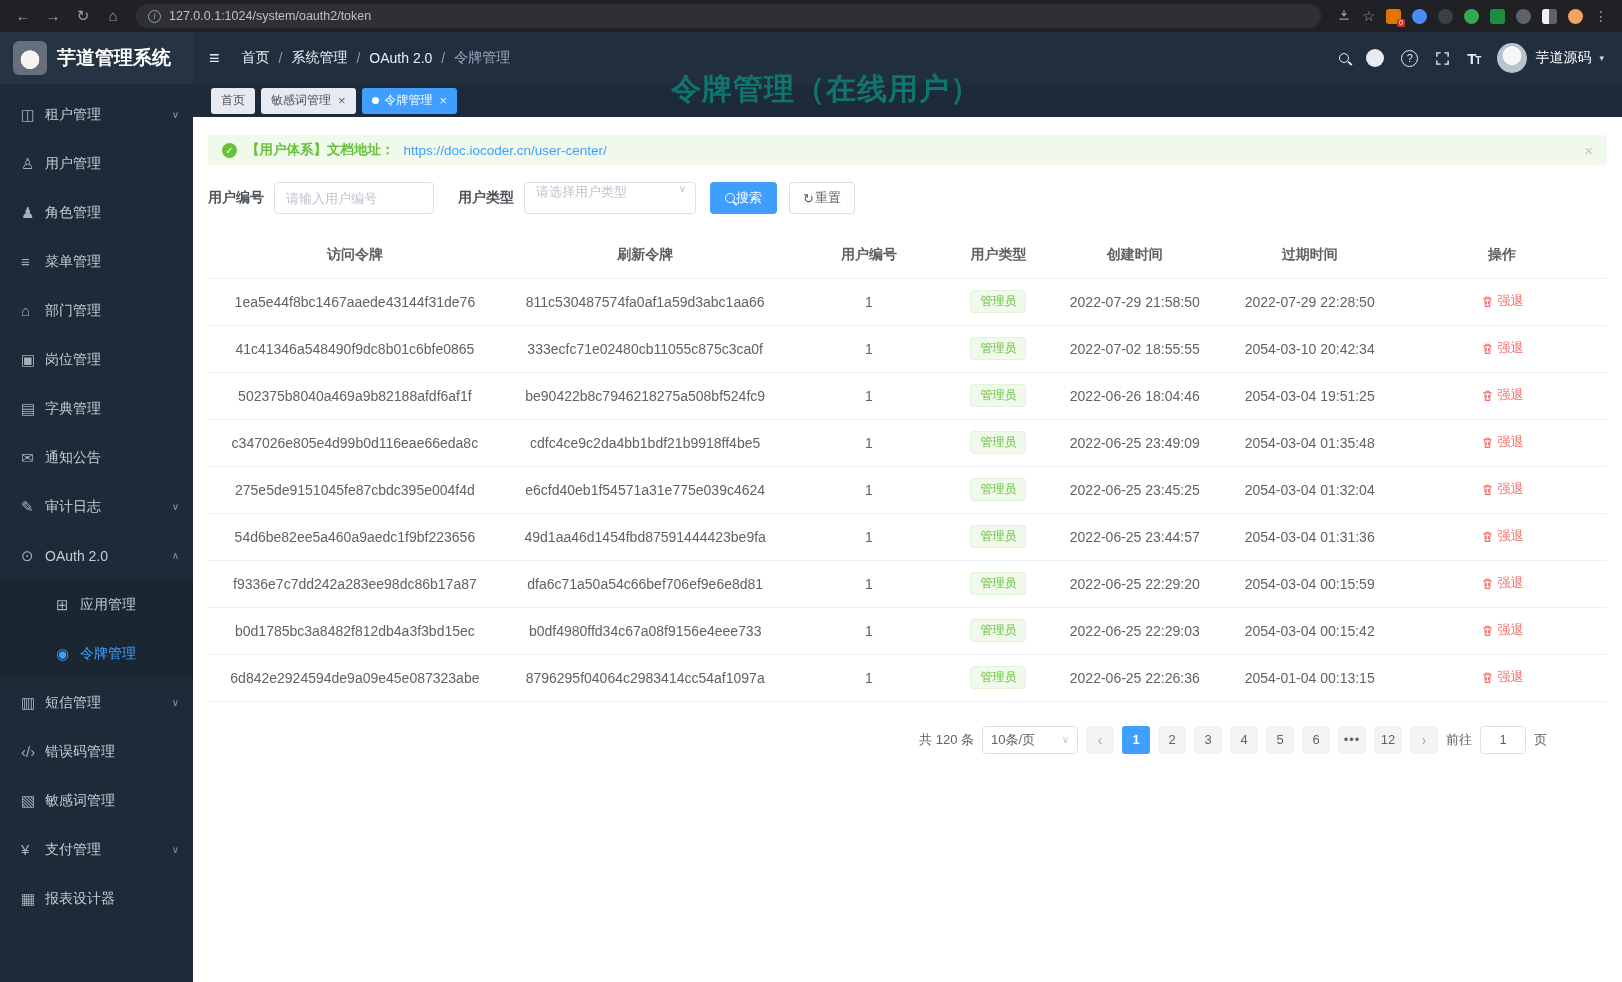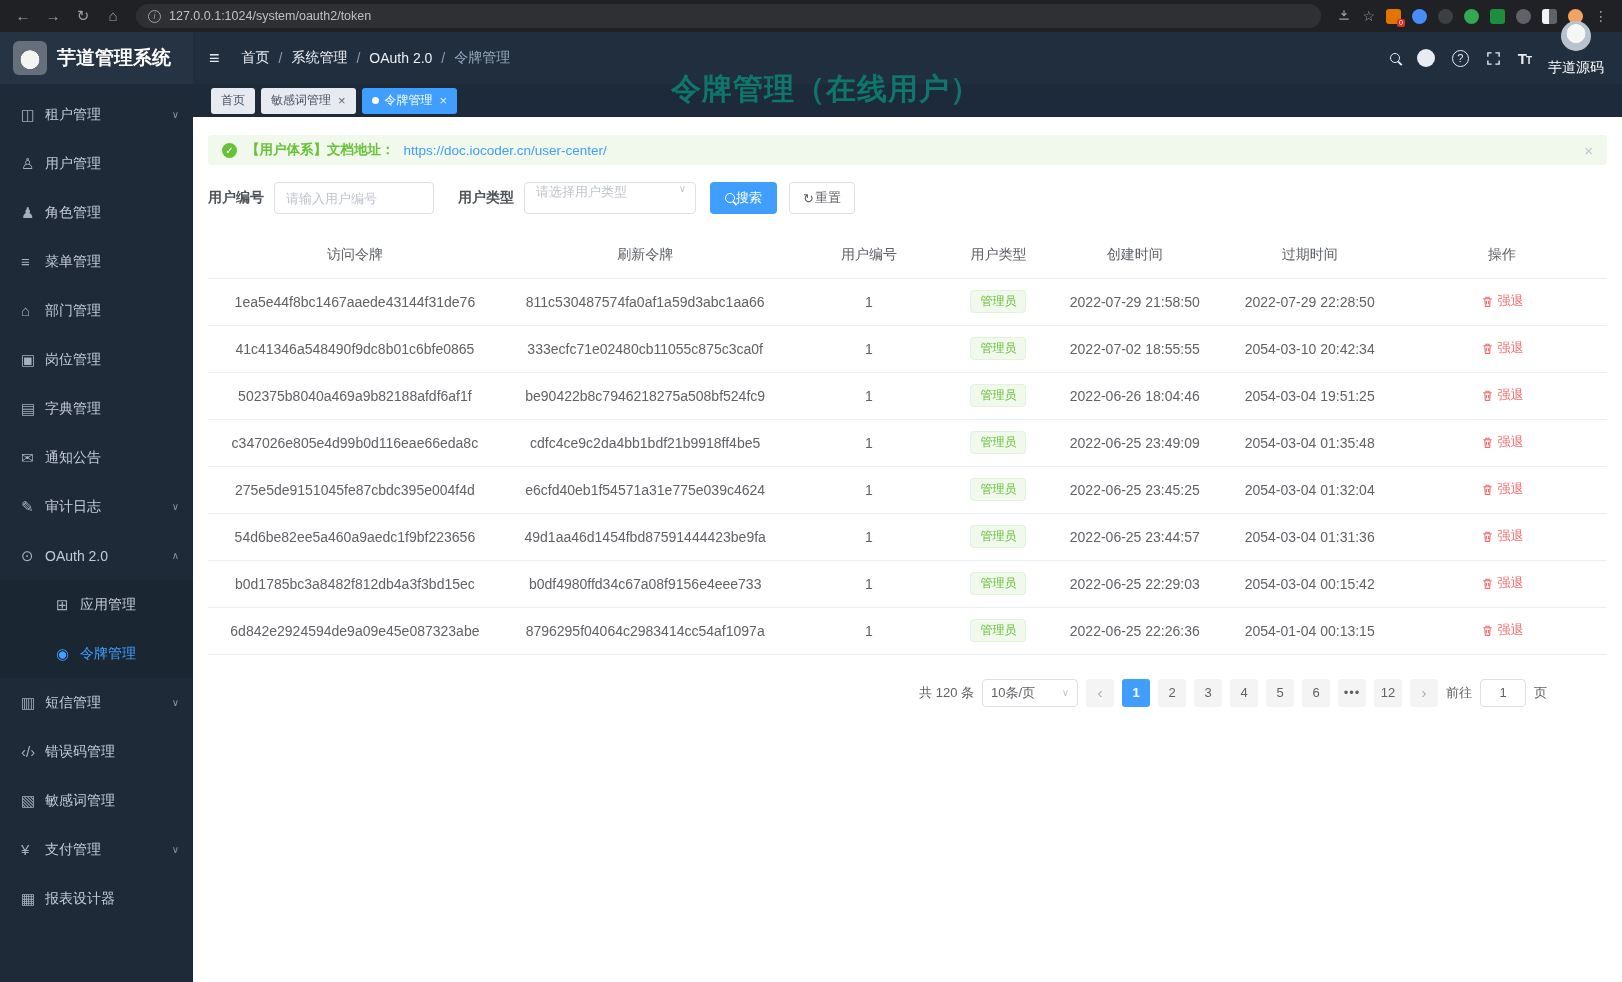--- a/index.html
+++ b/index.html
@@ -43,21 +43,21 @@
   .bc-item.last { color:#97a8be; cursor:default; }
   .bc-sep { color:#8b9bb0; }
   .topbar-right { margin-left:auto; display:flex; align-items:center; gap:17px; color:#e8ecf2; }
   .mag { width:10px; height:10px; border:1.7px solid currentColor; border-radius:50%; position:relative; display:inline-block; }
   .mag::after { content:""; position:absolute; width:1.7px; height:5px; background:currentColor; transform:rotate(-45deg); right:-2px; bottom:-4px; }
   .gh-ic { width:18px; height:18px; border-radius:50%; background:#e8ecf2; }
   .help-ic { width:17px; height:17px; border-radius:50%; border:1.6px solid #e8ecf2; font-size:11px; display:flex; align-items:center; justify-content:center; }
   .fs-ic svg, .tool-svg { display:block; }
   .tsize { font-weight:700; font-size:15px; letter-spacing:-1px; }
   .tsize small { font-size:10px; }
-  .user-box { display:flex; align-items:center; gap:8px; cursor:pointer;flex-direction:column; }
+  .user-box { display:flex; align-items:center; gap:8px; cursor:pointer; }
   .avatar { width:30px; height:30px; border-radius:50%; background:radial-gradient(circle at 50% 42%, #f6f6f4 0 40%, #b9c2cf 42%); }
   .username { font-size:14px; color:#fff; }
   .caret { font-size:9px; color:#cdd4dd; }
 
   .annotation { position:absolute; left:478px; top:37px; color:#0f766e; font-size:30px; font-weight:800; letter-spacing:1px; z-index:5; white-space:nowrap;text-align:right; }
 
   
   .tabbar { height:33px; background:#1d2a39; display:flex; align-items:center; gap:6px; padding:0 18px; flex:0 0 auto; }
   .tab { height:26px; display:flex; align-items:center; gap:6px; padding:0 10px; background:#e7eaf0; color:#495060; font-size:12px; border-radius:3px; cursor:pointer; }
   .tab.active { background:#409eff; color:#fff; }
@@ -77,21 +77,21 @@
   .f-input { width:160px; height:32px; border:1px solid #dcdfe6; border-radius:4px; padding:0 11px; font-size:13px; color:#606266; outline:none; margin-right:24px; }
   .f-input::placeholder { color:#bfc4cd; }
   .f-select { width:172px; height:32px; border:1px solid #dcdfe6; border-radius:4px; padding:0 9px 0 11px; display:flex; align-items:flex-start; justify-content:space-between; color:#bfc4cd; font-size:13px; cursor:pointer; margin-right:14px; background:#fff; }
   .sel-caret { font-size:10px; color:#c0c4cc; }
   .btn { height:32px; border-radius:4px; font-size:13px; display:inline-flex; align-items:center; gap:1px; cursor:pointer; border:none; }
   .btn-primary { background:#409eff; color:#fff; padding:0 15px; margin-right:12px; }
   .btn-plain { background:#fff; color:#606266; border:1px solid #dcdfe6; padding:0 13px; }
   .refresh-g { font-size:13px; }
 
   table.grid { width:100%; border-collapse:collapse; table-layout:fixed; }
-  .grid th { height:46px; font-size:14px; font-weight:400; color:#5c6066; border-bottom:1px solid #ebeef5; background:#fff; white-space:nowrap; }
+  .grid th { height:46px; font-size:14px; font-weight:700; color:#5c6066; border-bottom:1px solid #ebeef5; background:#fff; white-space:nowrap; }
   .grid td { height:47px; font-size:14px; color:#606266; text-align:center; border-bottom:1px solid #ebeef5; white-space:nowrap; overflow:hidden; }
   .badge { display:inline-block; padding:2px 9px; font-size:12px; color:#67c23a; background:#f0f9eb; border:1px solid #e1f3d8; border-radius:4px; line-height:17px; }
   .action-link { color:#f56c6c; font-size:13px; display:inline-flex; align-items:center; gap:4px; cursor:pointer; }
 
   .pager { display:flex; align-items:center; justify-content:flex-end; gap:8px; margin-top:24px; padding-right:60px; font-size:13px; color:#606266; }
   .page-size { width:96px; height:28px; border:1px solid #dcdfe6; border-radius:4px; display:flex; align-items:center; justify-content:space-between; padding:0 8px; cursor:pointer; background:#fff; }
   .page-btn { min-width:28px; height:28px; border:none; border-radius:3px; background:#f4f4f5; color:#606266; font-size:13px; cursor:pointer; font-family:inherit; }
   .page-btn.active { background:#409eff; color:#fff; font-weight:700; }
   .page-btn.nav { color:#a8abb2; font-size:15px; }
   .page-btn.ell { letter-spacing:1px; color:#606266; }
@@ -392,20 +392,34 @@
               <td>2022-06-25 23:44:57</td>
               <td>2054-03-04 01:31:36</td>
               <td><span class="action-link">
                   <svg width="13" height="13" viewBox="0 0 24 24" fill="none" stroke="currentColor" stroke-width="2">
                     <path d="M4 7h16M9 7V4h6v3M7 7l1 14h8l1-14M10 11v6M14 11v6"></path>
                   </svg>
                   <span>强退</span>
                 </span></td>
             </tr>
             <tr class="t-row">
+              <td>f9336e7c7dd242a283ee98dc86b17a87</td>
+              <td>dfa6c71a50a54c66bef706ef9e6e8d81</td>
+              <td>1</td>
+              <td><span class="badge">管理员</span></td>
+              <td>2022-06-25 22:29:20</td>
+              <td>2054-03-04 00:15:59</td>
+              <td><span class="action-link">
+                  <svg width="13" height="13" viewBox="0 0 24 24" fill="none" stroke="currentColor" stroke-width="2">
+                    <path d="M4 7h16M9 7V4h6v3M7 7l1 14h8l1-14M10 11v6M14 11v6"></path>
+                  </svg>
+                  <span>强退</span>
+                </span></td>
+            </tr>
+            <tr class="t-row">
               <td>b0d1785bc3a8482f812db4a3f3bd15ec</td>
               <td>b0df4980ffd34c67a08f9156e4eee733</td>
               <td>1</td>
               <td><span class="badge">管理员</span></td>
               <td>2022-06-25 22:29:03</td>
               <td>2054-03-04 00:15:42</td>
               <td><span class="action-link">
                   <svg width="13" height="13" viewBox="0 0 24 24" fill="none" stroke="currentColor" stroke-width="2">
                     <path d="M4 7h16M9 7V4h6v3M7 7l1 14h8l1-14M10 11v6M14 11v6"></path>
                   </svg>

